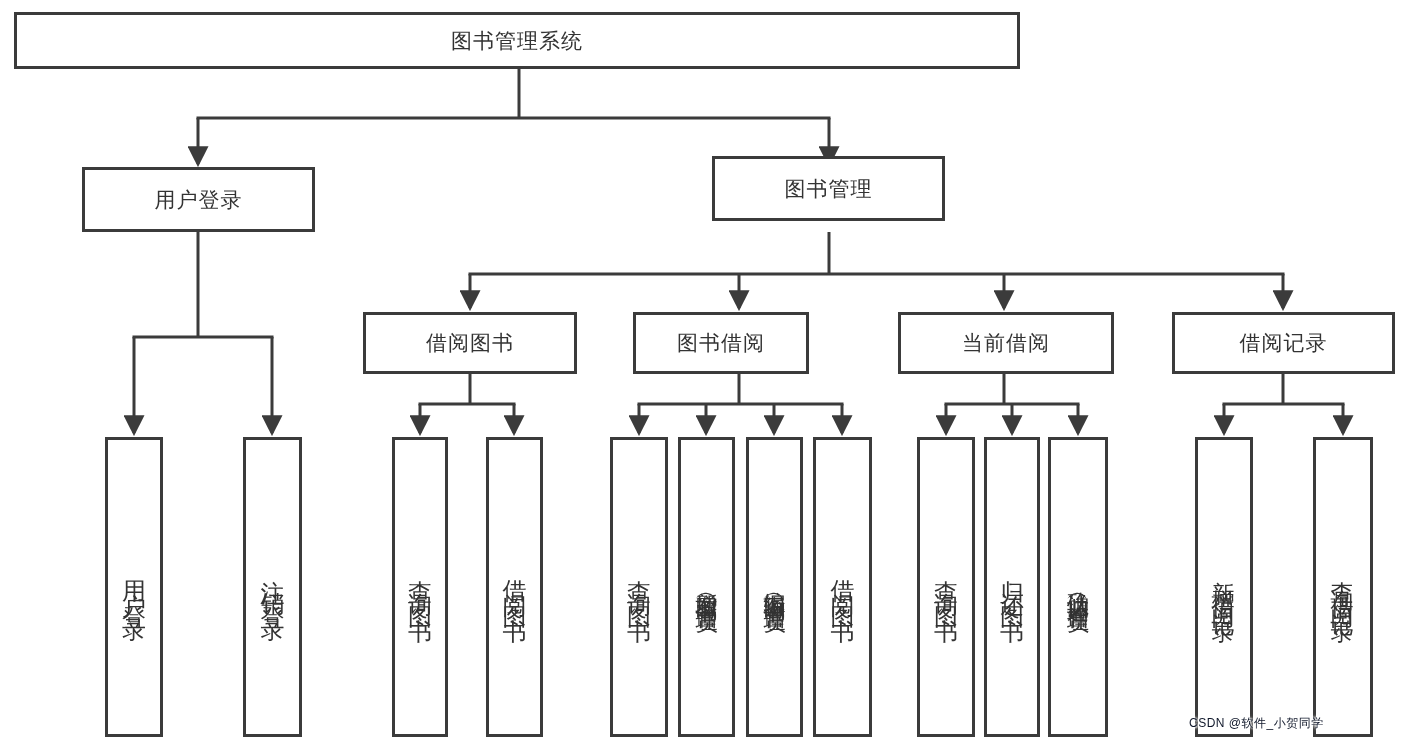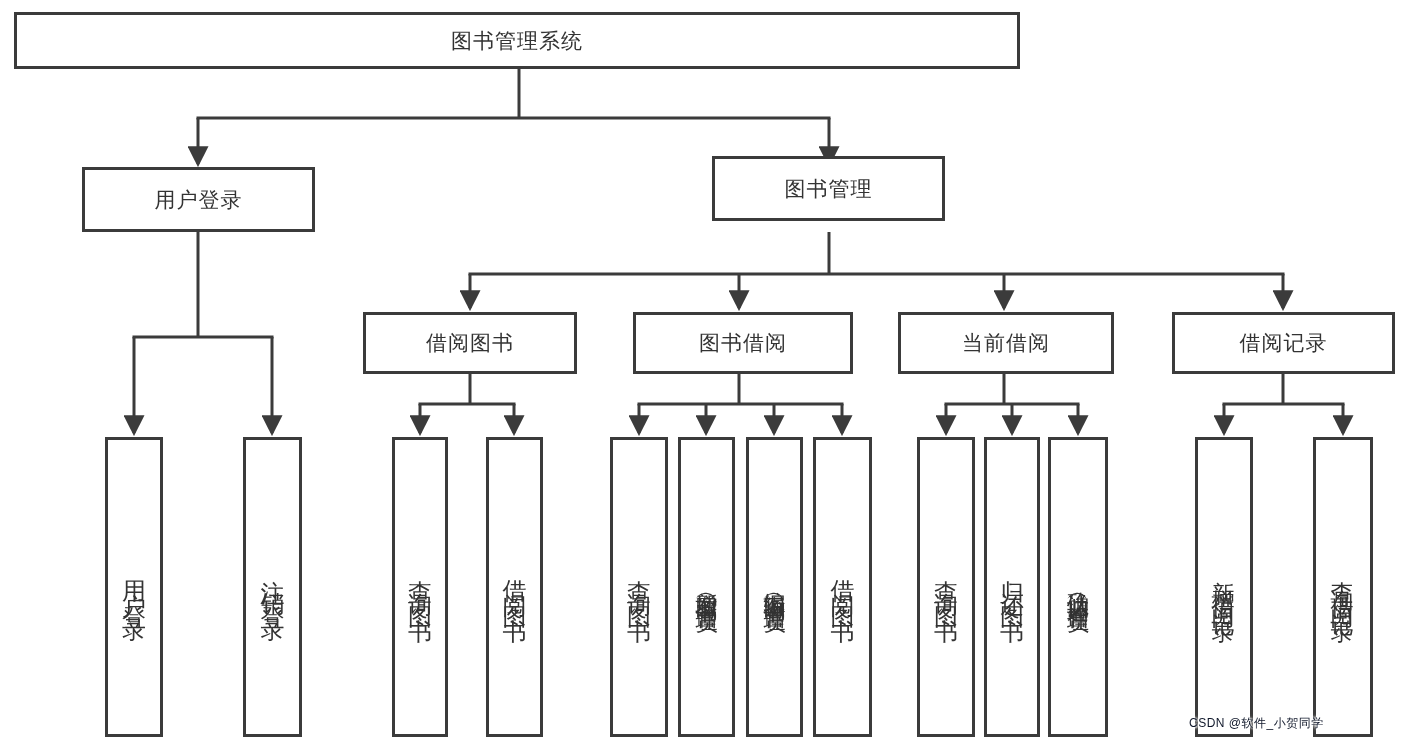--- a/index.html
+++ b/index.html
@@ -89,21 +89,21 @@
       <path d="M1343 404 V433" marker-end="url(#ah)"></path>
     </g>
   </svg>
 
   <div class="node" style="left:14px;top:12px;width:1006px;height:57px">图书管理系统</div>
 
   <div class="node" style="left:82px;top:167px;width:233px;height:65px">用户登录</div>
   <div class="node" style="left:712px;top:156px;width:233px;height:65px">图书管理</div>
 
   <div class="node" style="left:363px;top:312px;width:214px;height:62px">借阅图书</div>
-  <div class="node" style="left:633px;top:312px;width:220px;height:62px">图书借阅</div>
+  <div class="node" style="left:633px;top:312px;width:176px;height:62px">图书借阅</div>
   <div class="node" style="left:898px;top:312px;width:216px;height:62px">当前借阅</div>
   <div class="node" style="left:1172px;top:312px;width:223px;height:62px">借阅记录</div>
 
   <div class="leaf" style="left:105px;width:58px">用户登录</div>
   <div class="leaf" style="left:243px;width:59px">注销登录</div>
 
   <div class="leaf" style="left:392px;width:56px">查询图书</div>
   <div class="leaf" style="left:486px;width:57px">借阅图书</div>
 
   <div class="leaf" style="left:610px;width:58px">查询图书</div>

